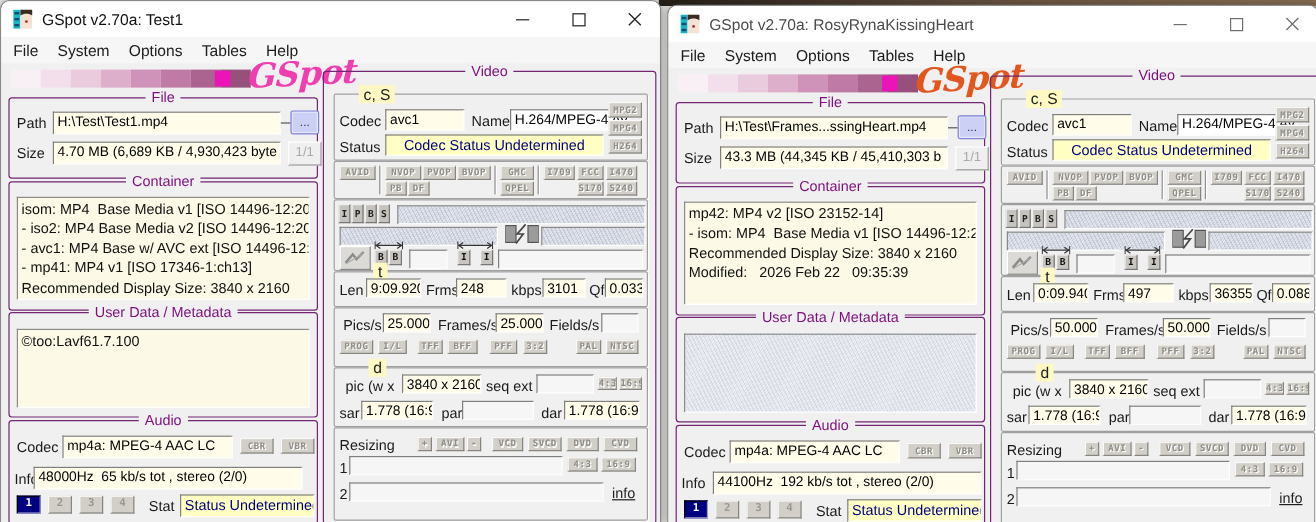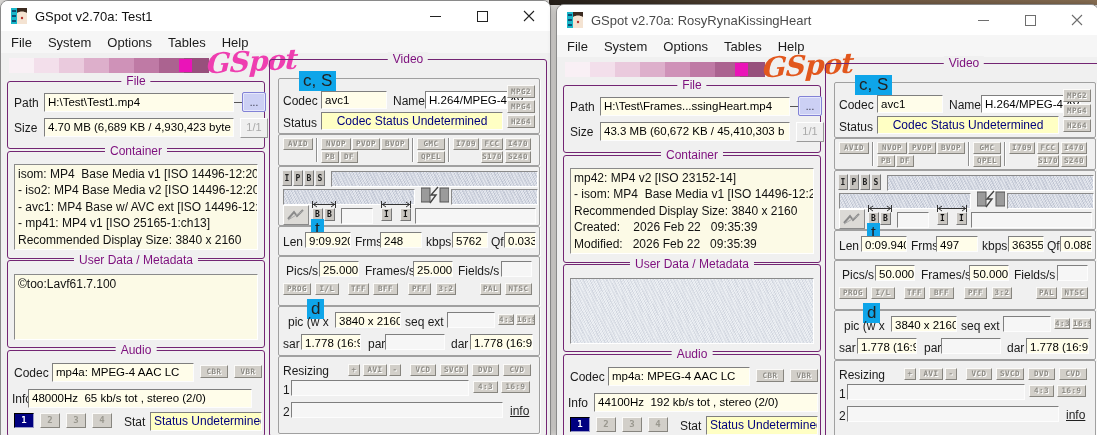--- a/index.html
+++ b/index.html
@@ -37,21 +37,21 @@
   .banner-grad i:nth-child(7){background:#ab6390;}
   .banner-grad i:nth-child(8){background:#97507c;}
   .mag{position:absolute;left:170px;top:1px;width:13px;height:13px;background:#ea14b8;}
   .logo{position:absolute;left:206px;top:-8px;font-family:"DejaVu Serif",serif;font-style:italic;
         font-weight:bold;font-size:28px;transform:rotate(-3deg) skewX(-6deg);letter-spacing:-1px;}
 
   .g{position:absolute;border:1px solid #732573;border-radius:3px;}
   .gl{position:absolute;top:-8px;left:50%;transform:translateX(-50%);background:#f0f0f0;
       padding:0 5px;font-size:12px;color:#7d0f7d;white-space:nowrap;}
   .sg{position:absolute;border:1px solid #a0a0a0;border-radius:2px;box-shadow:1px 1px 0 rgba(255,255,255,.85);}
-  .sgl{position:absolute;top:-8px;background:#0ea5e9;padding:0 4px;font-size:17px;color:#222;}
+  .sgl{position:absolute;top:-8px;background:#fef9c3;padding:0 4px;font-size:13px;color:#222;}
 
   .lab{position:absolute;font-size:12px;color:#1a1a1a;white-space:pre;}
   .fld{position:absolute;background:#fffdea;border:1px solid;border-color:#7f7f7f #fdfdfd #fdfdfd #7f7f7f;
        font-size:11.5px;padding:1px 3px;color:#000;white-space:pre;overflow:hidden;box-sizing:border-box;line-height:14px;}
   .fld.white{background:#ffffff;}
   .fld.empty{background:#f6f6f6;}
   .fld.yellow{background:#ffffc4;color:#00007d;text-align:center;}
   .area{position:absolute;background:#fcfae6;border:1px solid;border-color:#8a8a8a #ffffff #ffffff #8a8a8a;
         padding:1px 3px;font-size:12px;line-height:16.4px;overflow:hidden;box-sizing:border-box;}
   .ln{white-space:pre;}
@@ -153,21 +153,21 @@
       <div class="fld" style="left:36px;top:36px;width:190px;height:19px">4.70 MB (6,689 KB / 4,930,423 byte</div>
       <div class="pages" style="left:232px;top:36px;width:26px;height:18px">1/1</div>
     </div>
 
     <div class="g" style="left:6px;top:98px;width:256px;height:106px">
       <span class="gl">Container</span>
       <div class="area" style="left:6px;top:12px;width:244px;height:86px">
         <div class="ln">isom: MP4  Base Media v1 [ISO 14496-12:2003]</div>
         <div class="ln">- iso2: MP4 Base Media v2 [ISO 14496-12:2005]</div>
         <div class="ln">- avc1: MP4 Base w/ AVC ext [ISO 14496-12:200</div>
-        <div class="ln">- mp41: MP4 v1 [ISO 25165-1:ch13]</div>
+        <div class="ln">- mp41: MP4 v1 [ISO 17346-1:ch13]</div>
         <div class="ln">Recommended Display Size: 3840 x 2160</div>
       </div>
     </div>
 
     <div class="g" style="left:6px;top:207px;width:256px;height:86px">
       <span class="gl">User Data / Metadata</span>
       <div class="area userdata-area" style="left:6px;top:13px;width:244px;height:66px">
         <div class="ln">©too:Lavf61.7.100</div>
       </div>
     </div>
@@ -266,21 +266,21 @@
         <div class="fld empty" style="left:136px;top:41px;width:121px;height:16px"></div>
       </div>
 
       <div class="sg" style="left:8px;top:166px;width:260px;height:28px">
         <span class="sgl" style="left:32px">t</span>
         <span class="lab" style="left:4px;top:8px">Len</span>
         <div class="fld" style="left:26px;top:5px;width:46px;height:16px">9:09.920</div>
         <span class="lab" style="left:76px;top:8px">Frms</span>
         <div class="fld" style="left:101px;top:5px;width:42px;height:16px">248</div>
         <span class="lab" style="left:147px;top:8px">kbps</span>
-        <div class="fld" style="left:173px;top:5px;width:36px;height:16px">5762</div>
+        <div class="fld" style="left:173px;top:5px;width:36px;height:16px">3101</div>
         <span class="lab" style="left:212px;top:8px">Qf</span>
         <div class="fld" style="left:225px;top:5px;width:32px;height:16px">0.033</div>
       </div>
 
       <div class="sg" style="left:8px;top:196px;width:260px;height:48px">
         <span class="lab" style="left:7px;top:7px">Pics/s</span>
         <div class="fld" style="left:40px;top:4px;width:40px;height:16px">25.000</div>
         <span class="lab" style="left:86px;top:7px">Frames/s</span>
         <div class="fld" style="left:134px;top:4px;width:40px;height:16px">25.000</div>
         <span class="lab" style="left:179px;top:7px">Fields/s</span>
@@ -382,31 +382,30 @@
     </div>
     <div class="logo" style="color:#e2571d">GSpot</div>
 
     <div class="g" style="left:6px;top:28px;width:256px;height:66px">
       <span class="gl">File</span>
       <span class="lab" style="left:6px;top:14px">Path</span>
       <div class="fld" style="left:36px;top:11px;width:190px;height:19px">H:\Test\Frames...ssingHeart.mp4</div>
       <i class="dash" style="left:226px;top:20px;width:8px"></i>
       <button class="browse" style="left:234px;top:10px;width:24px;height:20px">...</button>
       <span class="lab" style="left:6px;top:39px">Size</span>
-      <div class="fld" style="left:36px;top:36px;width:190px;height:19px">43.3 MB (60,672 KB / 45,410,303 b</div>
+      <div class="fld" style="left:36px;top:36px;width:190px;height:19px">43.3 MB (44,345 KB / 45,410,303 b</div>
       <div class="pages" style="left:232px;top:36px;width:26px;height:18px">1/1</div>
     </div>
 
     <div class="g" style="left:6px;top:98px;width:256px;height:106px">
       <span class="gl">Container</span>
       <div class="area" style="left:6px;top:12px;width:244px;height:86px">
         <div class="ln">mp42: MP4 v2 [ISO 23152-14]</div>
         <div class="ln">- isom: MP4  Base Media v1 [ISO 14496-12:2003]</div>
         <div class="ln">Recommended Display Size: 3840 x 2160</div>
-        <div class="ln">Created:    2026 Feb 22   09:35:39</div>
         <div class="ln">Modified:   2026 Feb 22   09:35:39</div>
       </div>
     </div>
 
     <div class="g" style="left:6px;top:207px;width:256px;height:86px">
       <span class="gl">User Data / Metadata</span>
       <div class="area userdata-area" style="left:6px;top:13px;width:244px;height:66px">
         <div class="ln"></div>
       </div>
     </div>

